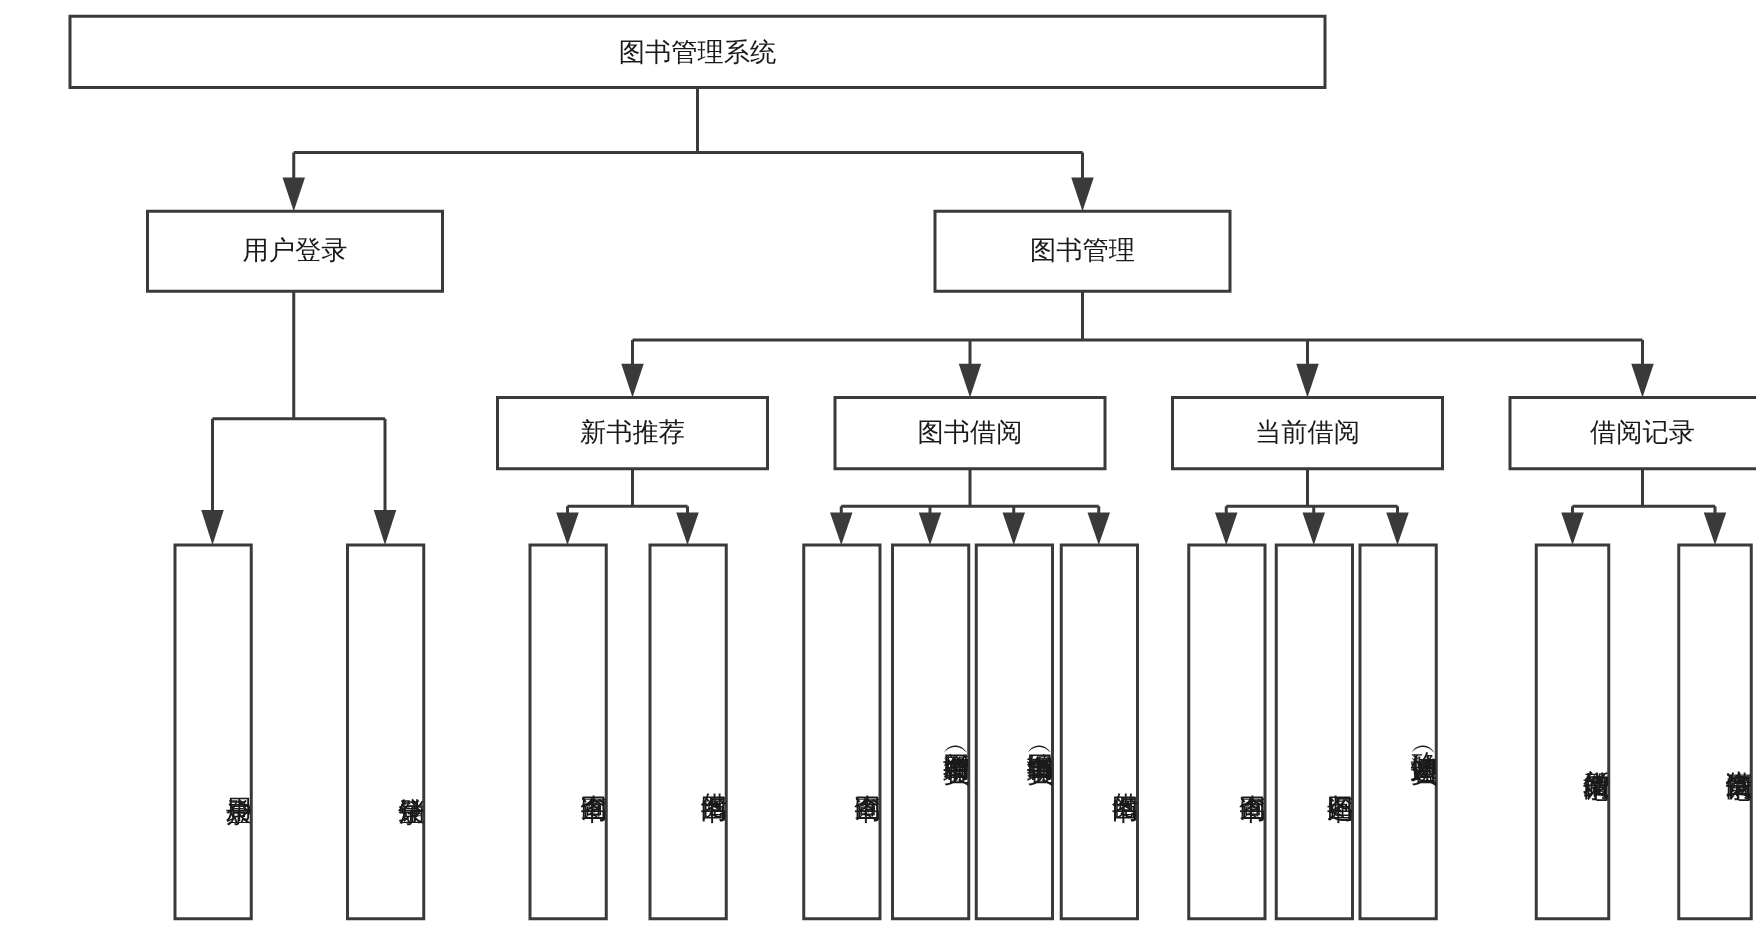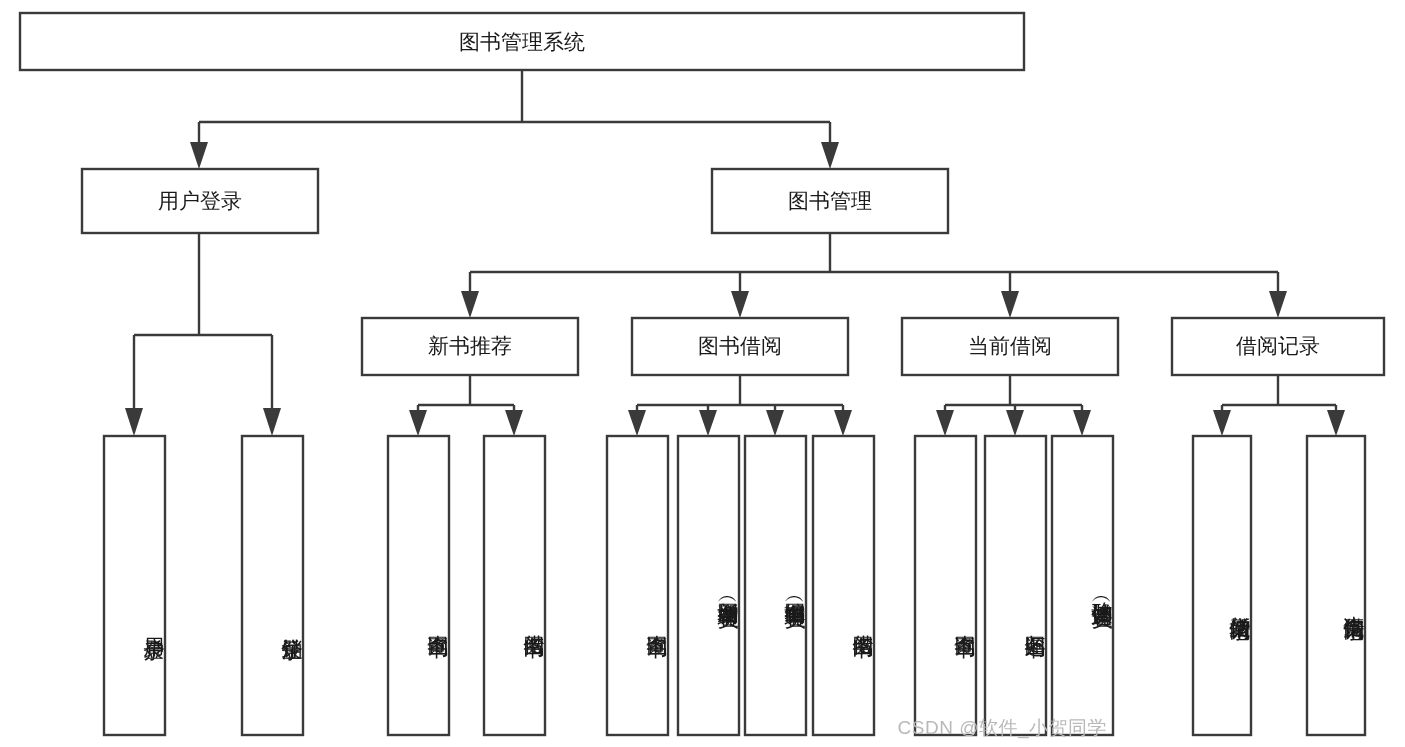--- a/index.html
+++ b/index.html
@@ -11,20 +11,21 @@
     width: 1405px;
     height: 747px;
     font-family: "Liberation Sans", "DejaVu Sans", sans-serif;
     overflow: hidden;
   }
   #diagram-root {
     position: relative;
     width: 1117px;
     height: 747px;
     background: #ffffff;
+    margin-left: 36px;
   }
   svg#flow {
     position: absolute;
     top: 0;
     left: 0;
     width: 1405px;
     height: 747px;
   }
   .node-rect {
     fill: #ffffff;
@@ -195,15 +196,14 @@
   <div class="node-label-v" style="left:607px; top:505px; width:61px; height:230px;">查询图书</div>
   <div class="node-label-v" style="left:678px; top:444px; width:61px; height:291px;">新增图书（管理员）</div>
   <div class="node-label-v" style="left:745px; top:444px; width:61px; height:291px;">编辑图书（管理员）</div>
   <div class="node-label-v" style="left:813px; top:505px; width:61px; height:230px;">借阅图书</div>
   <div class="node-label-v" style="left:915px; top:505px; width:61px; height:230px;">查询图书</div>
   <div class="node-label-v" style="left:985px; top:505px; width:61px; height:230px;">归还图书</div>
   <div class="node-label-v" style="left:1052px; top:444px; width:61px; height:291px;">确认归还（管理员）</div>
   <div class="node-label-v" style="left:1193px; top:468px; width:58px; height:267px;">新增借阅记录</div>
   <div class="node-label-v" style="left:1307px; top:468px; width:58px; height:267px;">查询借阅记录</div>
 
-  <div class="watermark">CSDN @软件_小贺同学</div>
 
 </div>
 
 </body></html>

